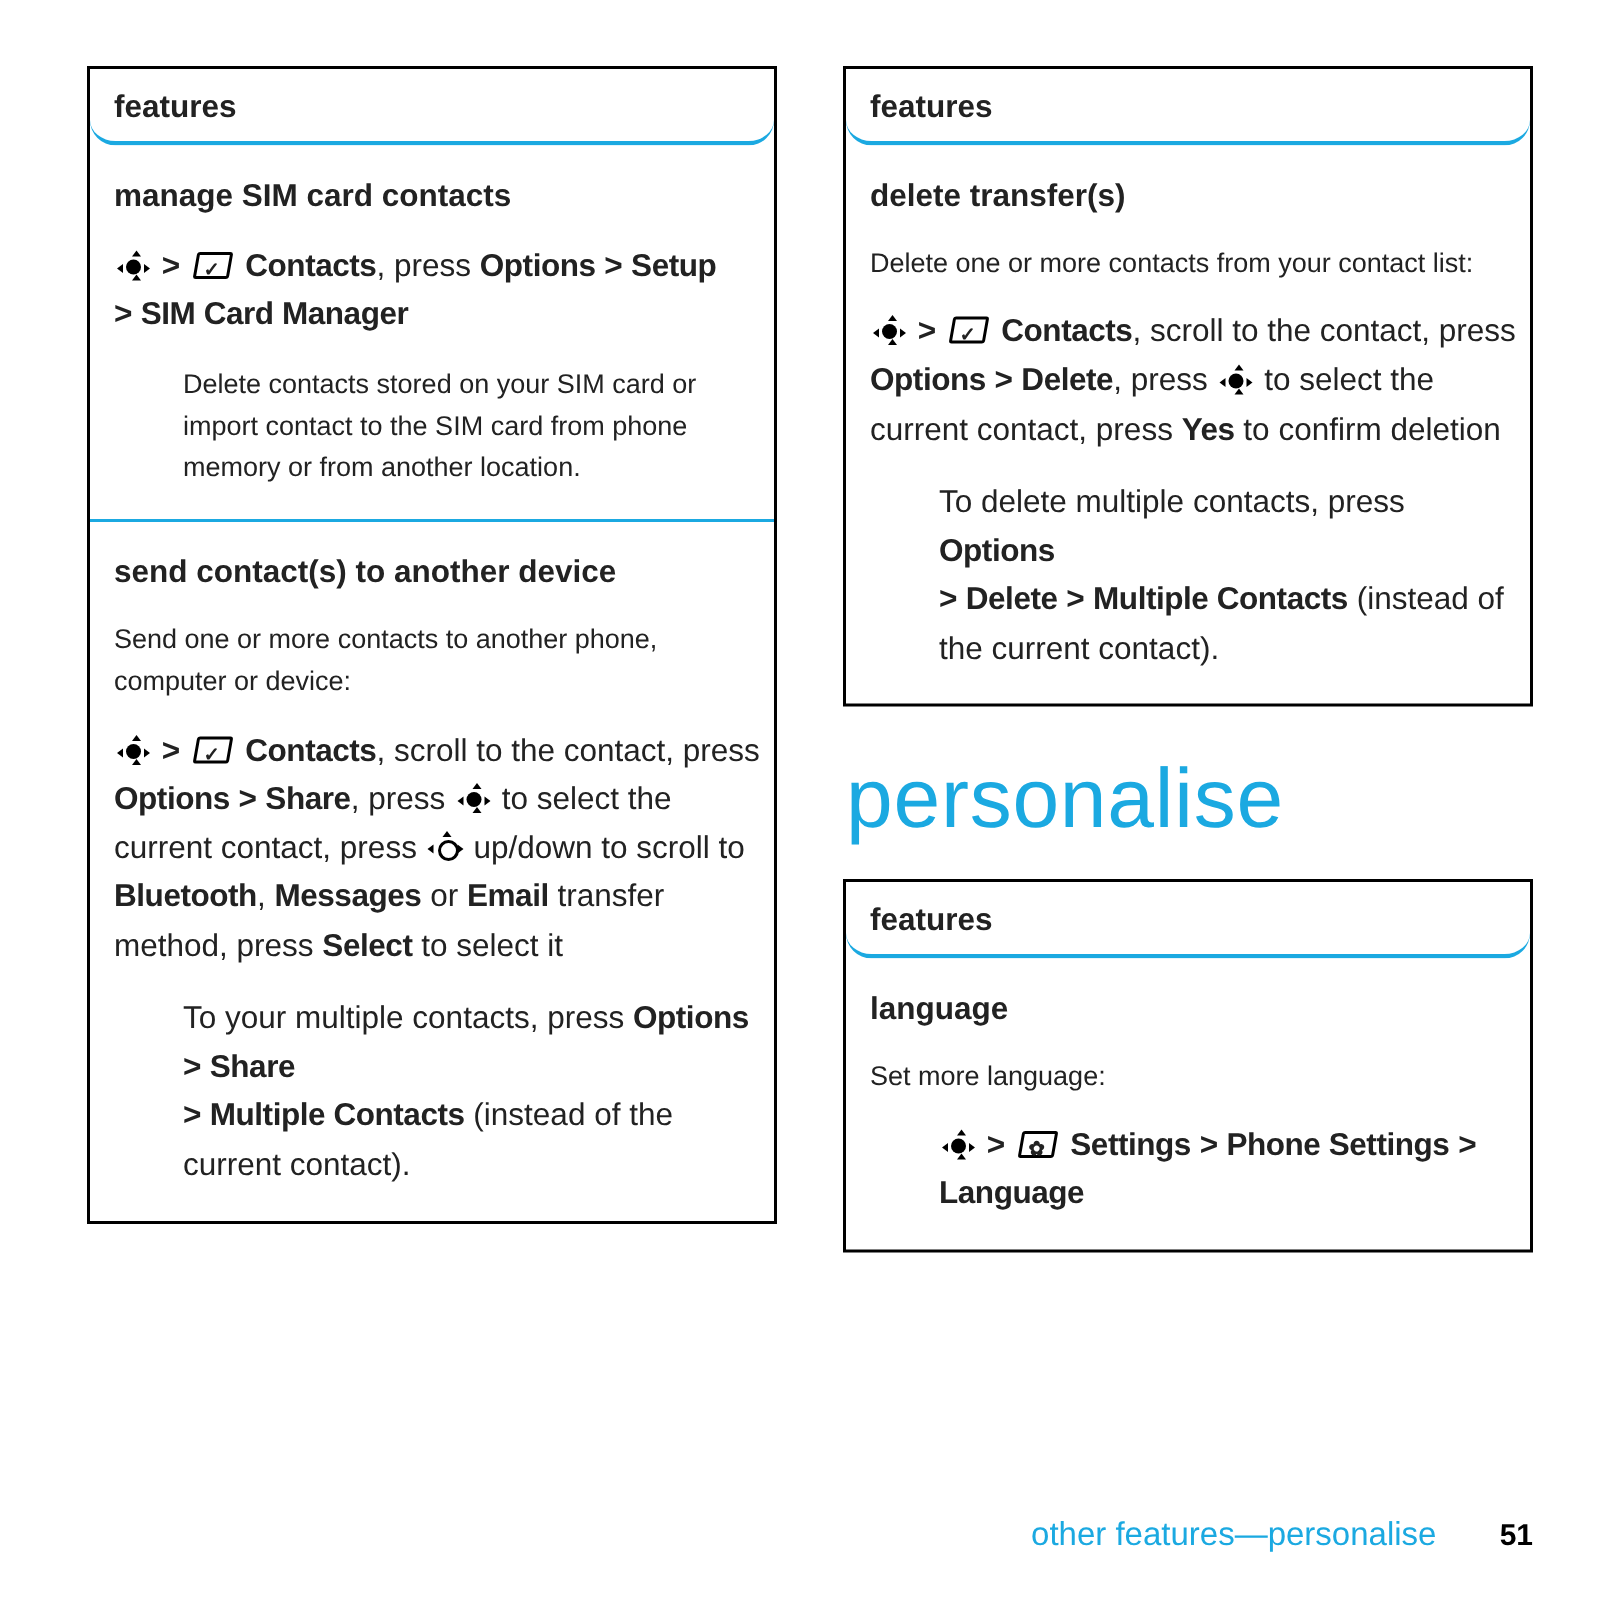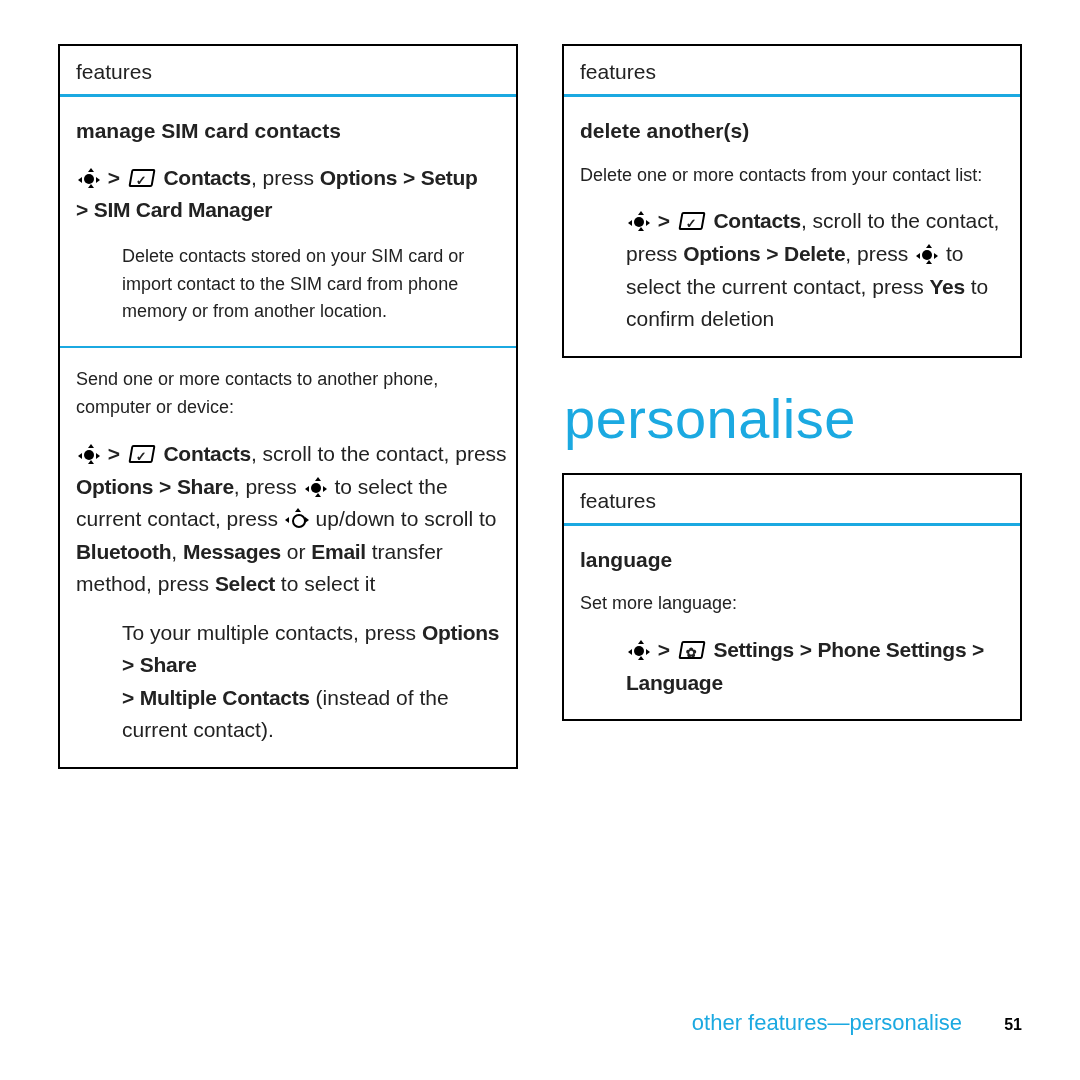--- a/index.html
+++ b/index.html
@@ -22,22 +22,23 @@
     display:flex;
     gap:44px;
   }
   .col { flex:1 1 0; min-width:0; }
   .box {
     border:2px solid #000;
   }
   .features-header {
     padding:14px 16px 10px 16px;
     border-bottom:3px solid var(--accent);
-    font-weight:normal;
+    font-weight:bold;
     font-size:21px;
+    border-radius:17px;
   }
   .cell {
     padding:18px 8px 20px 16px;
     border-bottom:2px solid var(--accent);
     font-size:21px;
     line-height:1.55;
   }
   .cell:last-child { border-bottom:none; }
   .subhead {
     font-weight:bold;
@@ -147,21 +148,21 @@
     font-weight:400;
     letter-spacing:0.5px;
   }
   .footer{
     position:absolute;
     right:58px;
     bottom:44px;
     font-size:22px;
   }
   .footer .crumb{ color:var(--accent); margin-right:36px;}
-  .footer .pnum{ font-weight:bold; color:#000; font-size:16px;}
+  .footer .pnum{ font-weight:bold; color:#000; font-size:20px;}
   p{ margin:0 0 16px 0;}
   p:last-child{ margin-bottom:0;margin-left:46px;}
 </style>
 </head>
 <body>
 
 <div class="page">
 
   <div class="col">
     <div class="box">
@@ -177,20 +178,21 @@
           <span class="cond">Options</span>
           <span class="cond">&gt;</span>
           <span class="cond">Setup</span><br>
           <span class="cond">&gt;</span>
           <span class="cond">SIM Card Manager</span>
         </p>
         <p class="body">Delete contacts stored on your SIM card or import contact to the SIM card from phone memory or from another location.</p>
       </div>
 
       <div class="cell">
+        <div class="subhead">send contact(s) to another device</div>
         <p class="body">Send one or more contacts to another phone, computer or device:</p>
         <p>
           <span class="nav-icon"><span class="lr"></span></span>
           <span class="cond">&gt;</span>
           <span class="folder-icon"><span class="mark">✓</span></span>
           <span class="cond">Contacts</span><span>, scroll to the contact, press </span><span class="cond">Options</span>
           <span class="cond">&gt;</span>
           <span class="cond">Share</span><span>, press </span><span class="nav-icon"><span class="lr"></span></span><span> to select the current contact, press </span><span class="nav-open"><span class="lr"></span></span><span> up/down to scroll to </span><span class="cond">Bluetooth</span><span>, </span><span class="cond">Messages</span><span> or </span><span class="cond">Email</span><span> transfer method, press </span><span class="cond">Select</span><span> to select it</span>
         </p>
         <p>
@@ -201,29 +203,36 @@
           <span class="cond">Multiple Contacts</span><span> (instead of the current contact).</span>
         </p>
       </div>
     </div>
   </div>
 
   <div class="col">
     <div class="box">
       <div class="features-header">features</div>
       <div class="cell">
-        <div class="subhead">delete another(s)</div>
+        <div class="subhead">delete transfer(s)</div>
         <p class="body">Delete one or more contacts from your contact list:</p>
         <p>
           <span class="nav-icon"><span class="lr"></span></span>
           <span class="cond">&gt;</span>
           <span class="folder-icon"><span class="mark">✓</span></span>
           <span class="cond">Contacts</span><span>, scroll to the contact, press </span><span class="cond">Options</span>
           <span class="cond">&gt;</span>
           <span class="cond">Delete</span><span>, press </span><span class="nav-icon"><span class="lr"></span></span><span> to select the current contact, press </span><span class="cond">Yes</span><span> to confirm deletion</span>
+        </p>
+        <p>
+          <span>To delete multiple contacts, press </span><span class="cond">Options</span><br>
+          <span class="cond">&gt;</span>
+          <span class="cond">Delete</span>
+          <span class="cond">&gt;</span>
+          <span class="cond">Multiple Contacts</span><span> (instead of the current contact).</span>
         </p>
       </div>
     </div>
 
     <div class="section-title">personalise</div>
 
     <div class="box">
       <div class="features-header">features</div>
       <div class="cell">
         <div class="subhead">language</div>

